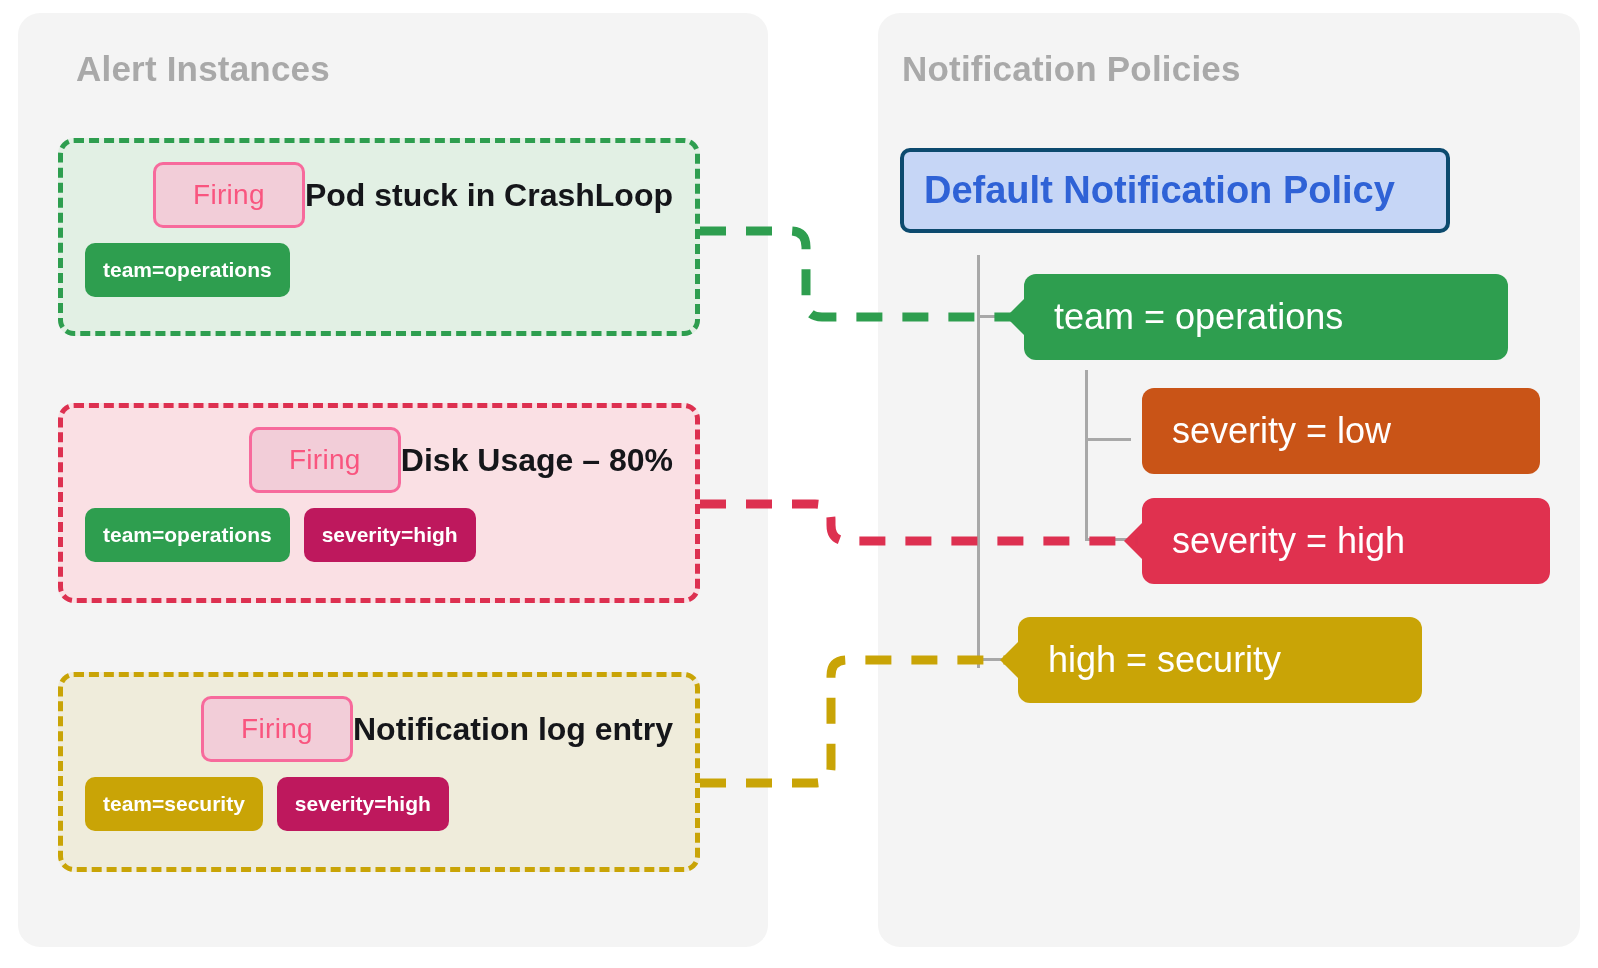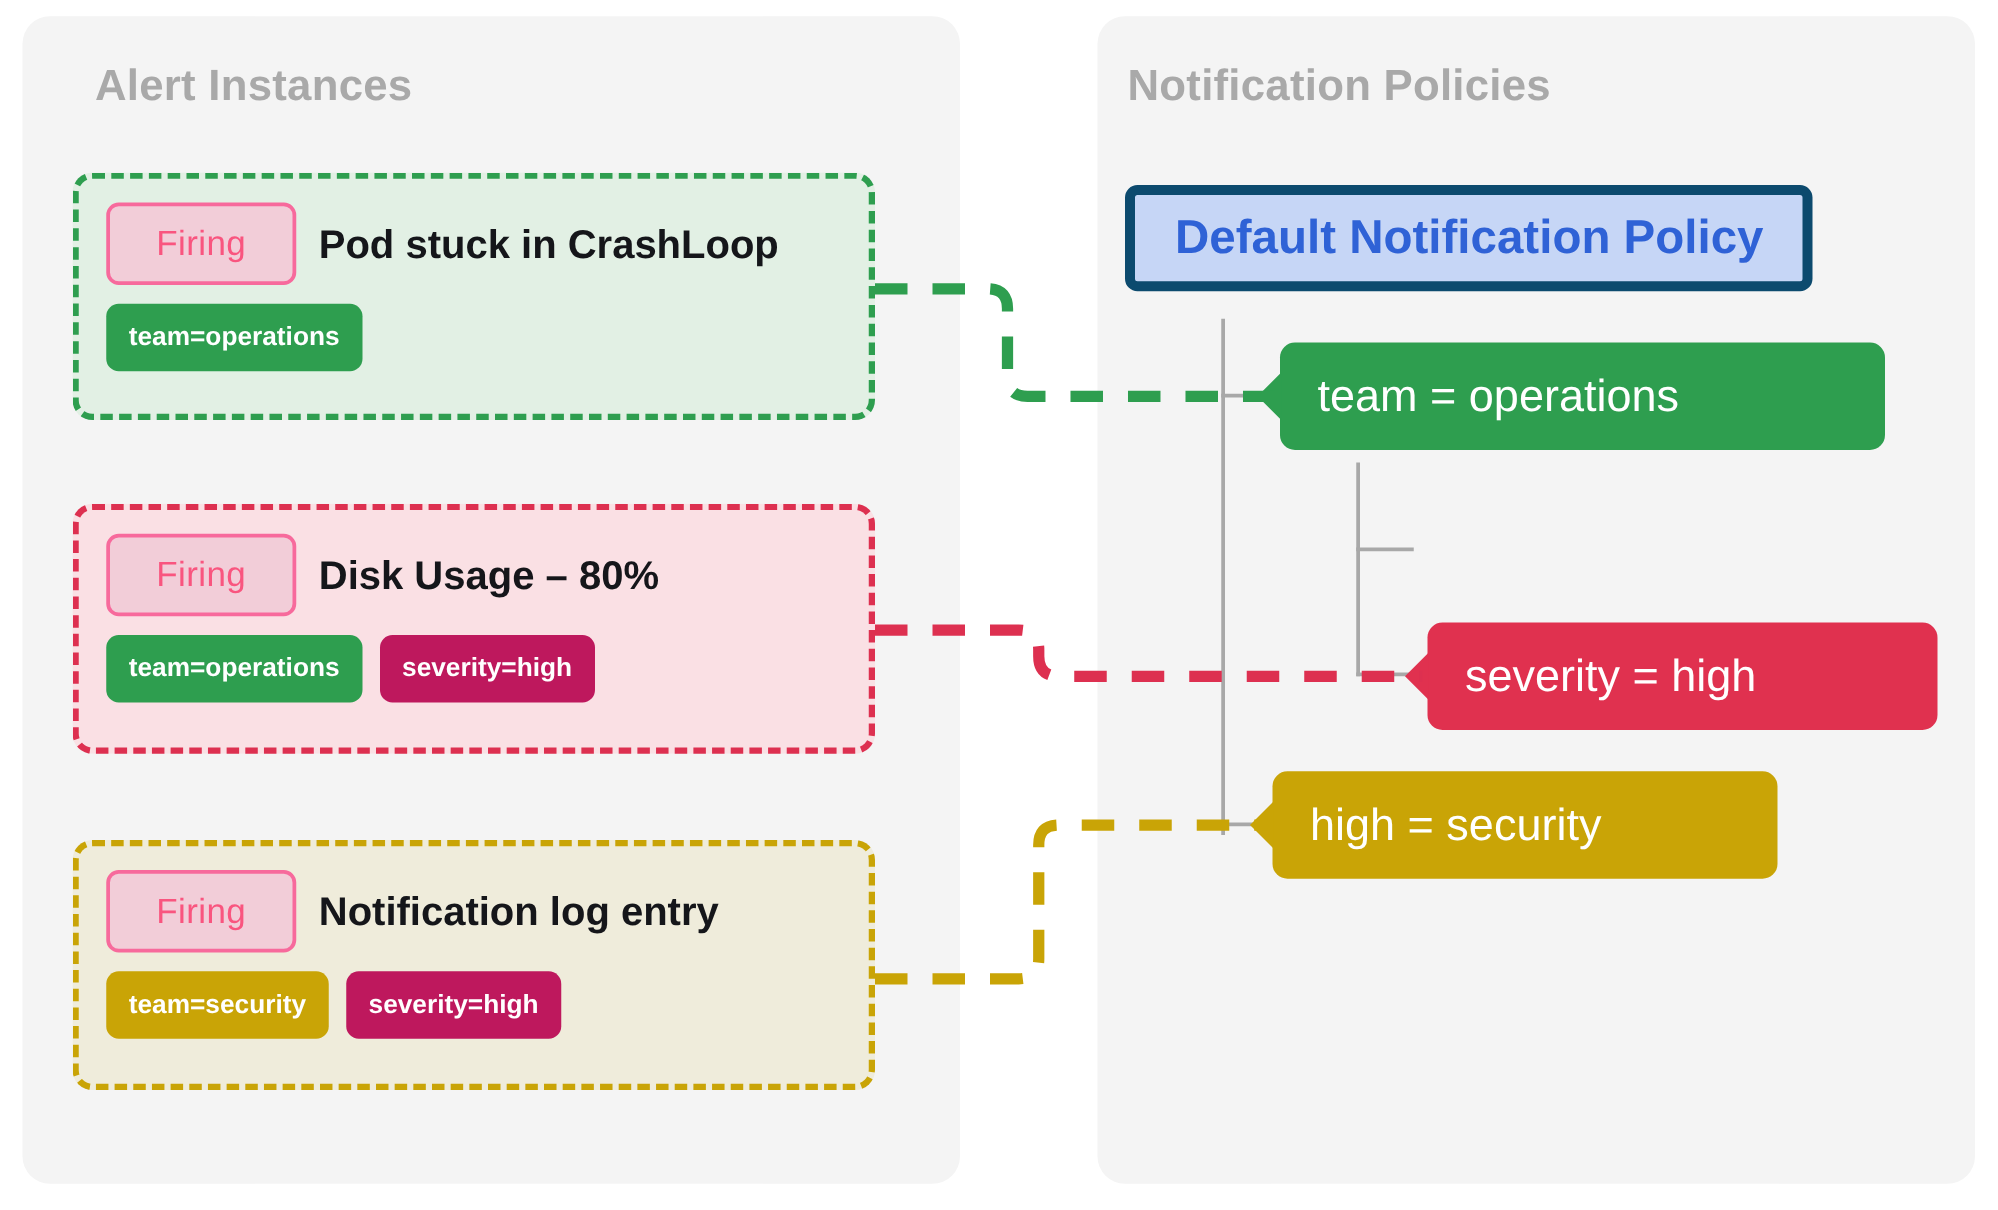--- a/index.html
+++ b/index.html
@@ -53,22 +53,22 @@
   .alert-card.red    { border-color: #dd3050; background: #fae0e4; }
   .alert-card.yellow { border-color: #c9a406; background: #efecdb; }
 
   #card-0 { left: 58px; top: 138px;  width: 642px; height: 198px; }
   #card-1 { left: 58px; top: 403px;  width: 642px; height: 200px; }
   #card-2 { left: 58px; top: 672px;  width: 642px; height: 200px; }
 
   .card-head {
     display: flex;
     align-items: center;
-    gap: 18px;
     height: 68px;
+    justify-content: flex-end;
   }
   .firing-badge {
     box-sizing: border-box;
     display: flex;
     align-items: center;
     justify-content: center;
     width: 152px;
     height: 66px;
     border: 3px solid #f76a9c;
     border-radius: 10px;
@@ -105,26 +105,26 @@
   .label-pill.sev-high  { background: #be185d; }
 
   
   #policy-root {
     position: absolute;
     box-sizing: border-box;
     left: 900px;
     top: 148px;
     width: 550px;
     height: 85px;
-    border: 8px solid #0c4a6e;
+    border: 4px solid #0c4a6e;
     border-radius: 10px;
     background: #c6d6f6;
     display: flex;
     align-items: center;
-    padding-left: 32px;
+    padding-left: 20px;
     color: #2f62d6;
     font-size: 38px;
     font-weight: 700;
     white-space: nowrap;
   }
 
   .policy-pill {
     position: absolute;
     display: flex;
     align-items: center;
@@ -226,20 +226,23 @@
   <div class="tree-line" id="tree-h-sub-1"></div>
   <div class="tree-line" id="tree-h-sub-2"></div>
 
   <div id="policy-root">
     <span>Default Notification Policy</span>
   </div>
 
   <div class="policy-pill has-notch" id="pill-team-ops">
     <span>team = operations</span>
   </div>
+  <div class="policy-pill" id="pill-sev-low">
+    <span>severity = low</span>
+  </div>
   <div class="policy-pill has-notch" id="pill-sev-high">
     <span>severity = high</span>
   </div>
   <div class="policy-pill has-notch" id="pill-team-sec">
     <span>high = security</span>
   </div>
 
   <svg id="connectors" viewBox="0 0 1598 968" xmlns="http://www.w3.org/2000/svg">
 
     <path d="M 700 231 L 790 231 Q 806 231 806 247 L 806 301 Q 806 317 822 317 L 1020 317" fill="none" stroke="#2e9e4f" stroke-width="9" stroke-dasharray="26 20" stroke-linecap="butt"></path>

